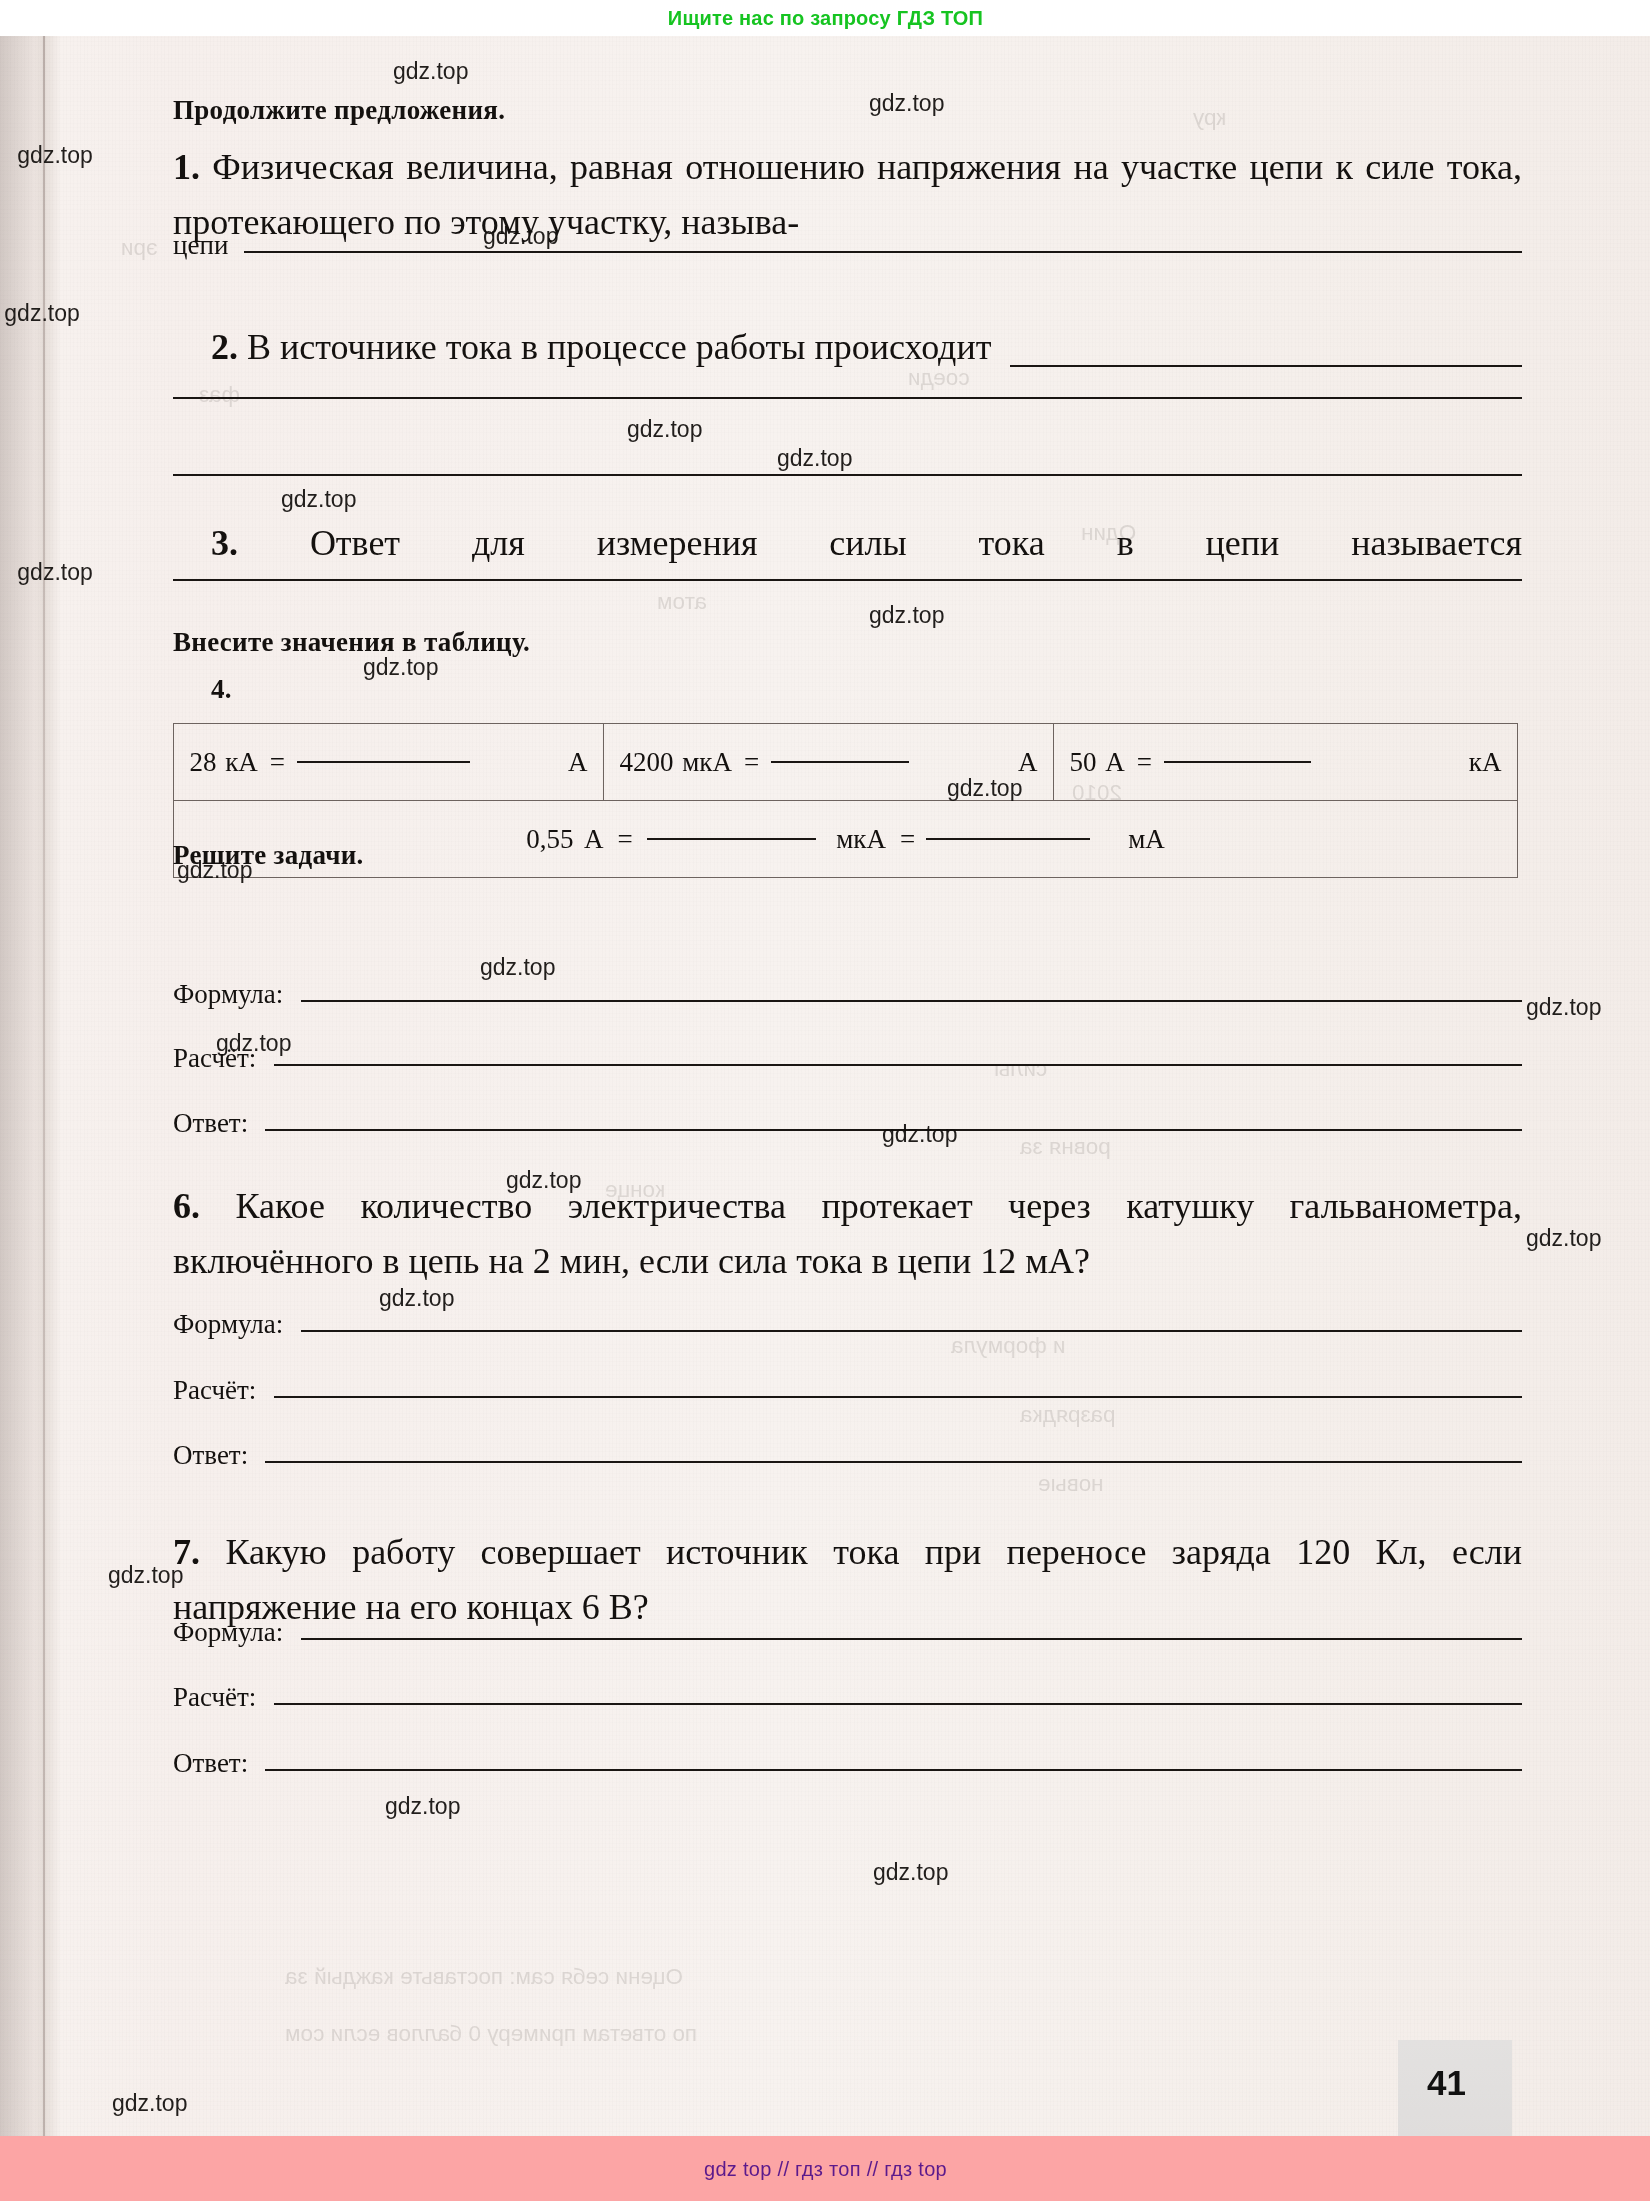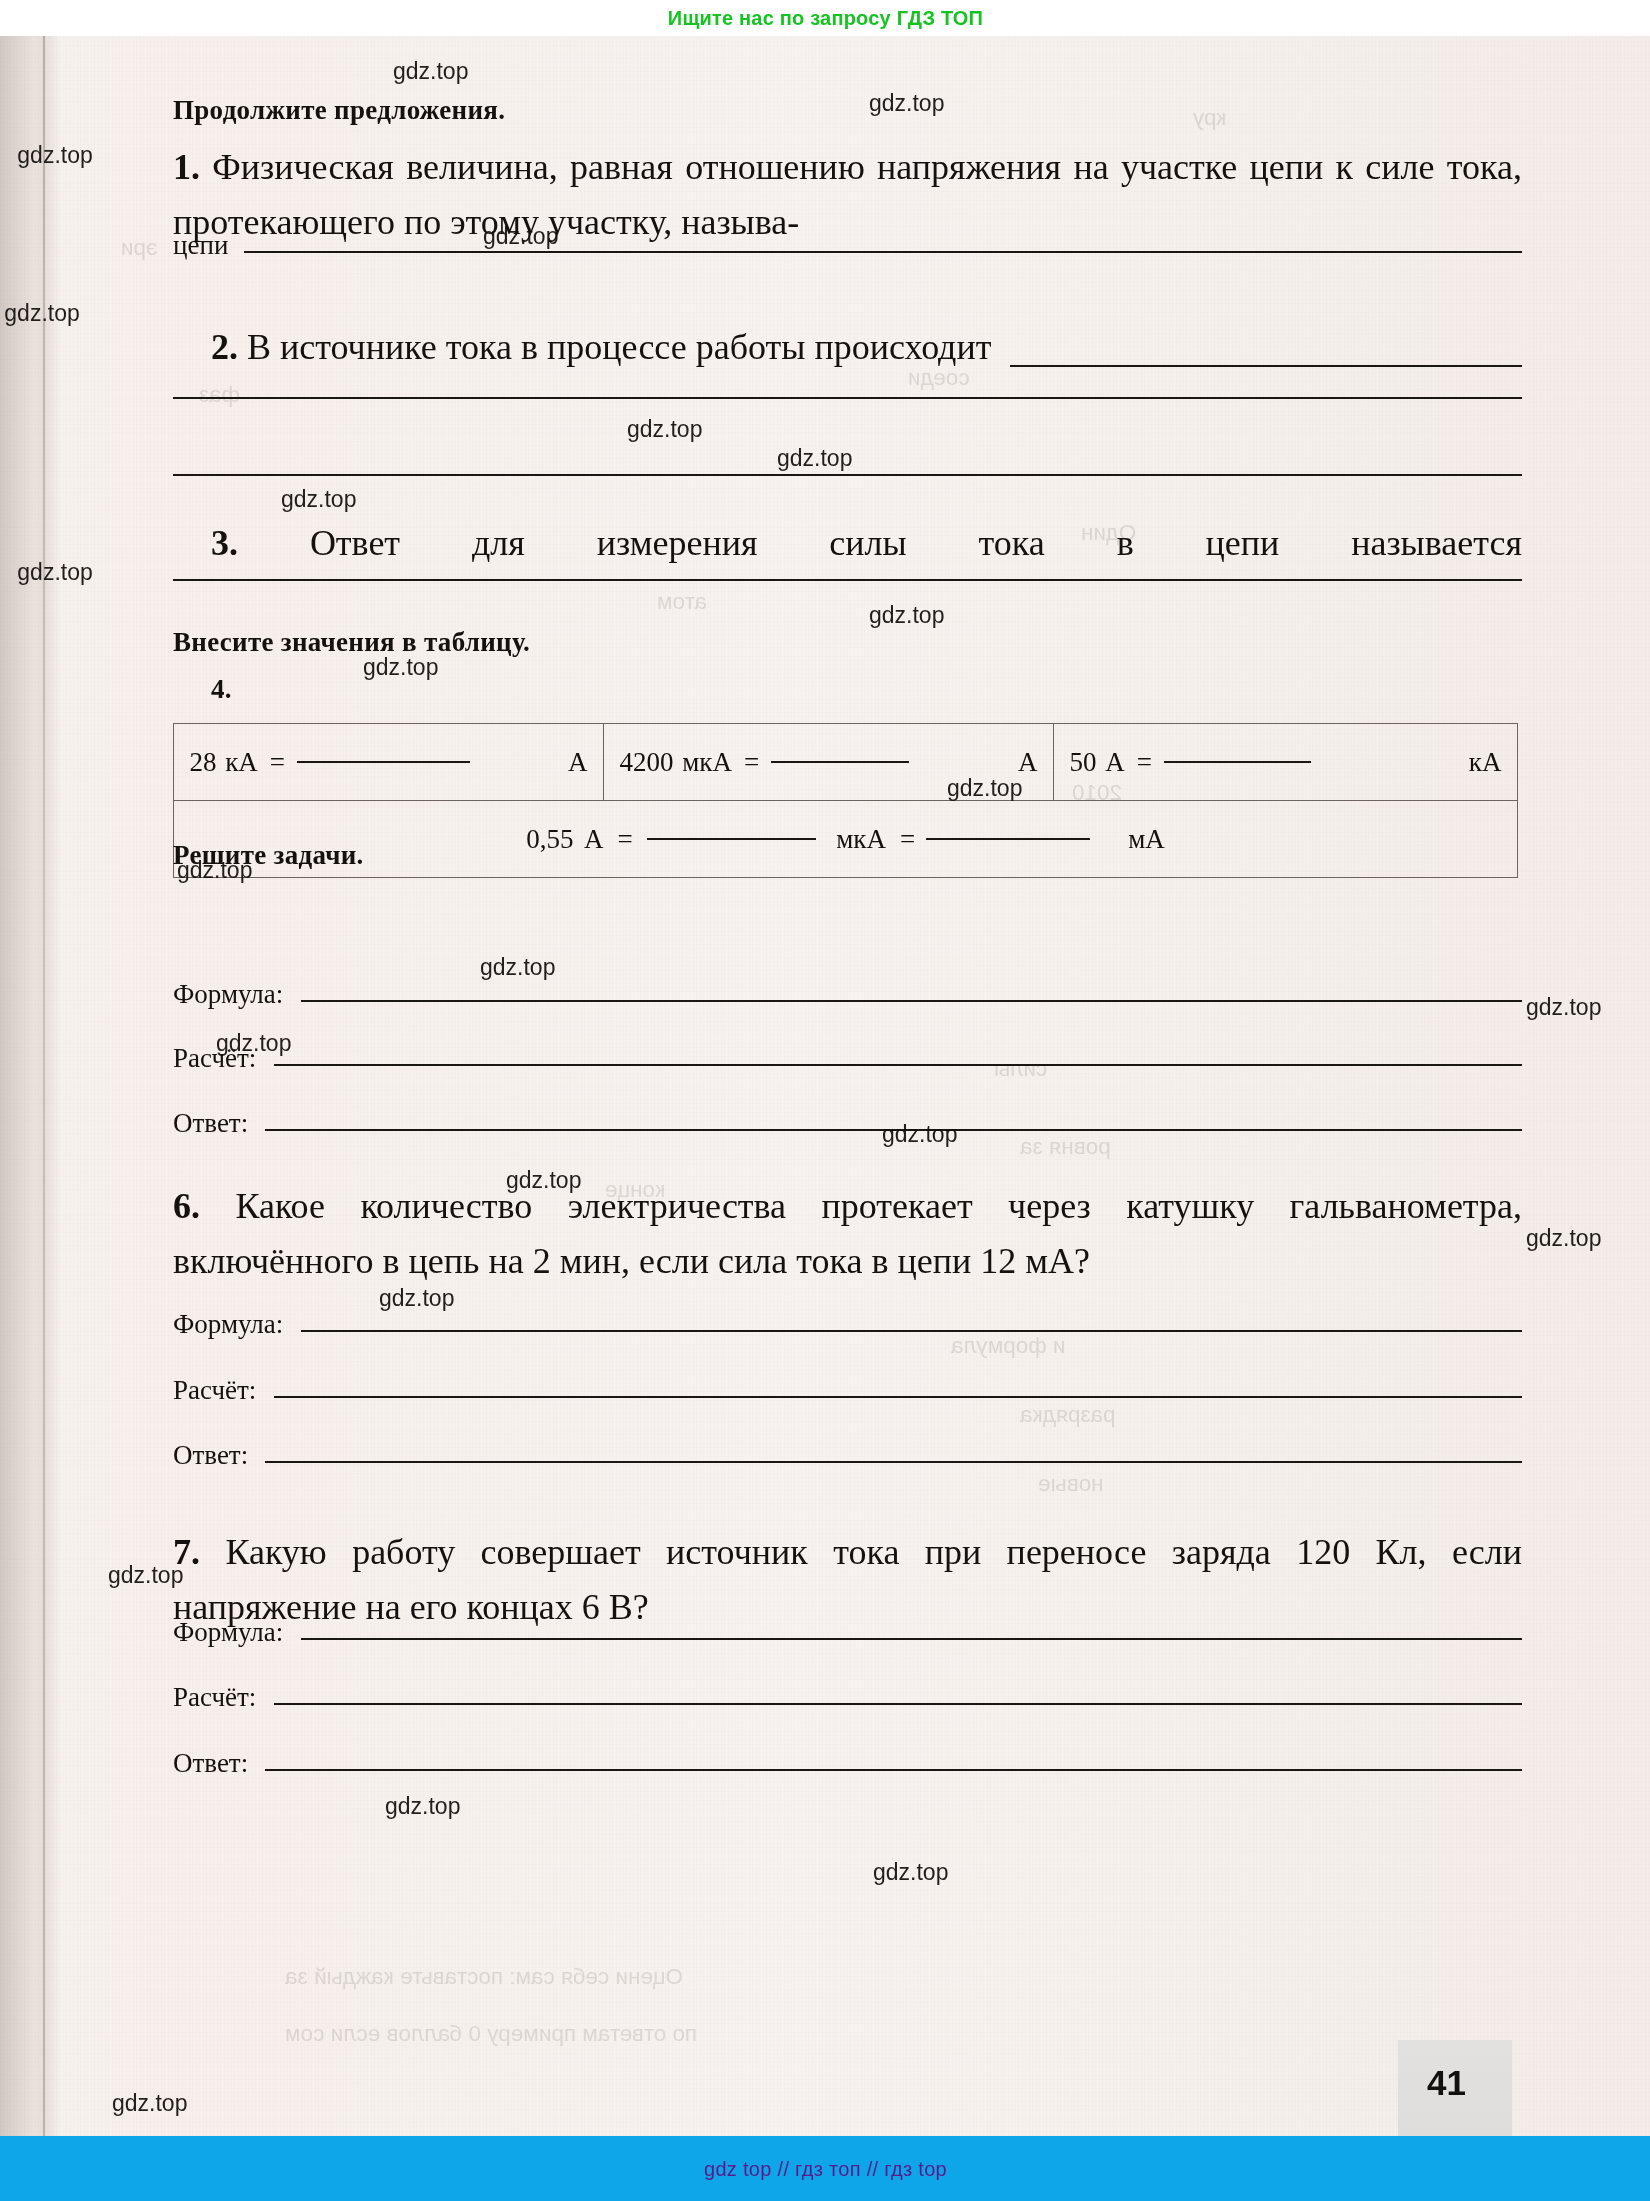--- a/index.html
+++ b/index.html
@@ -133,21 +133,21 @@
     position:absolute;
     font-family:"Liberation Sans", sans-serif;
     font-size:23px;color:#120f0d;
     white-space:nowrap;pointer-events:none;
     opacity:.93;
   }
 
   
   #bottom-strip{
     position:absolute;left:0;top:2136px;width:1651px;height:66px;
-    background:#0ea5e9;display:flex;align-items:center;justify-content:center;
+    background:#fca5a5;display:flex;align-items:center;justify-content:center;
   }
   #bottom-strip .txt{
     font-family:"Liberation Sans", sans-serif;
     font-size:20px;color:#5b1a8c;letter-spacing:0.3px;
   }
 </style>
 </head>
 <body>
 
 <div id="promo-banner">

